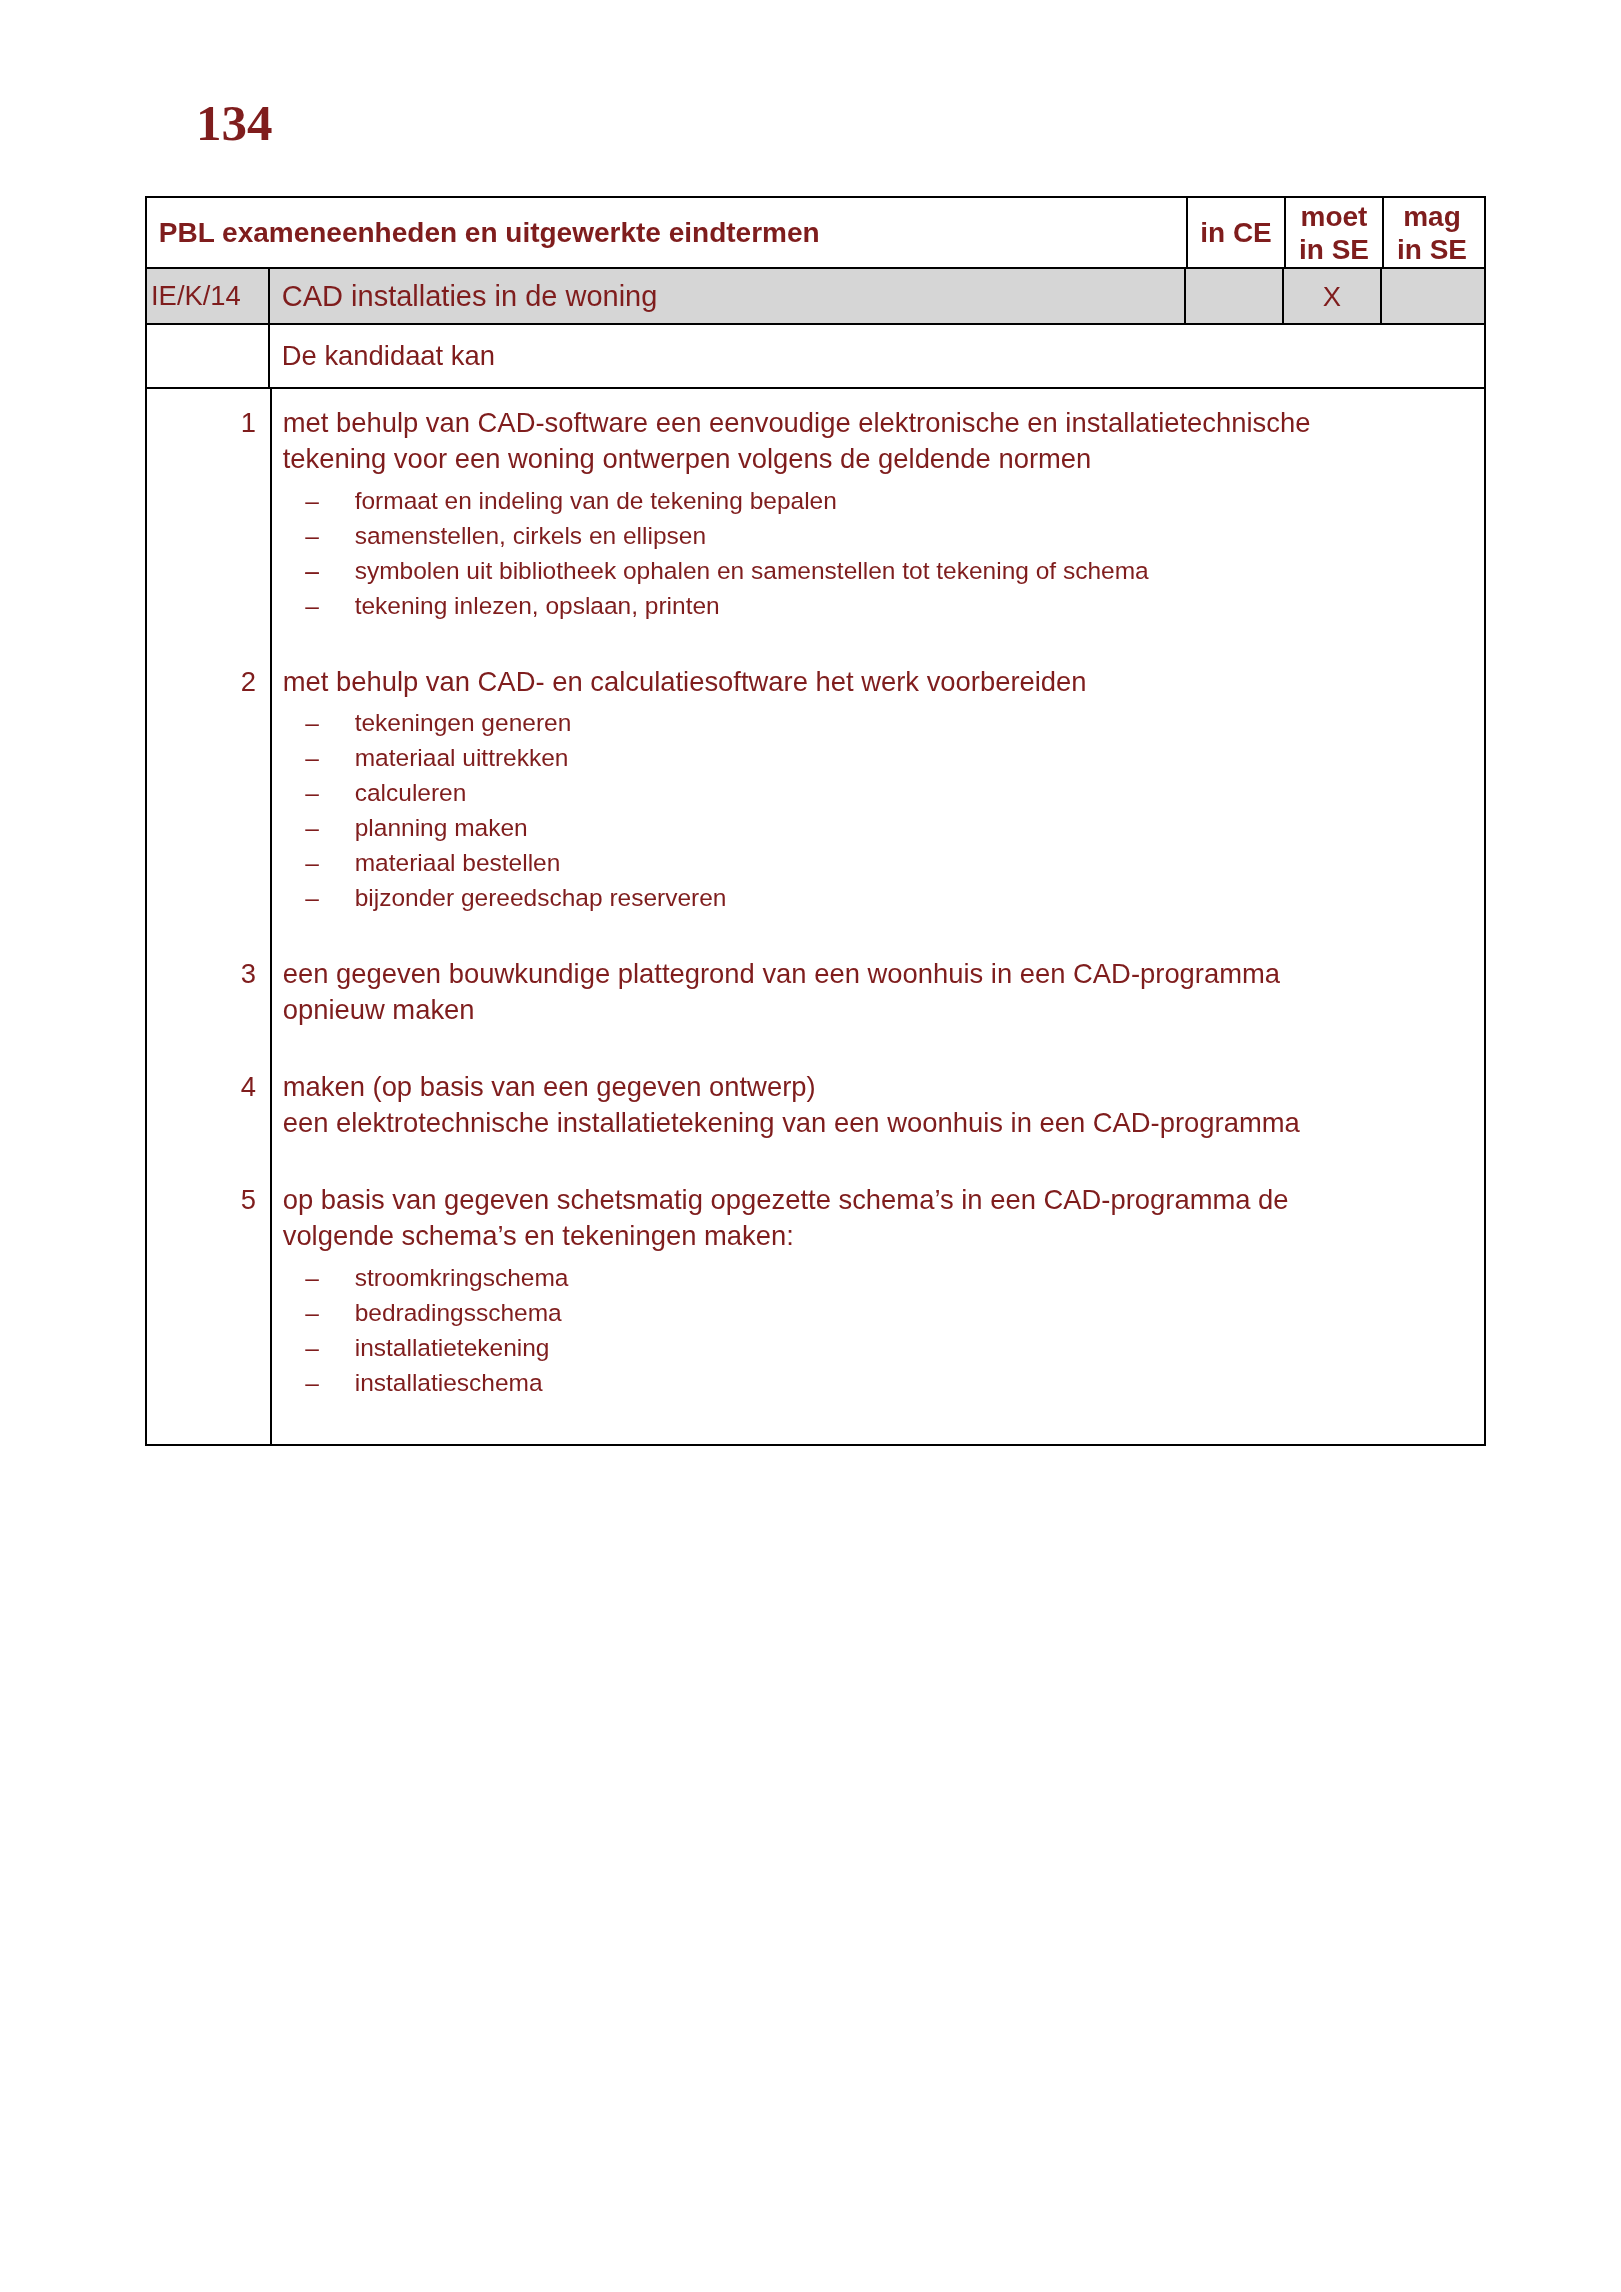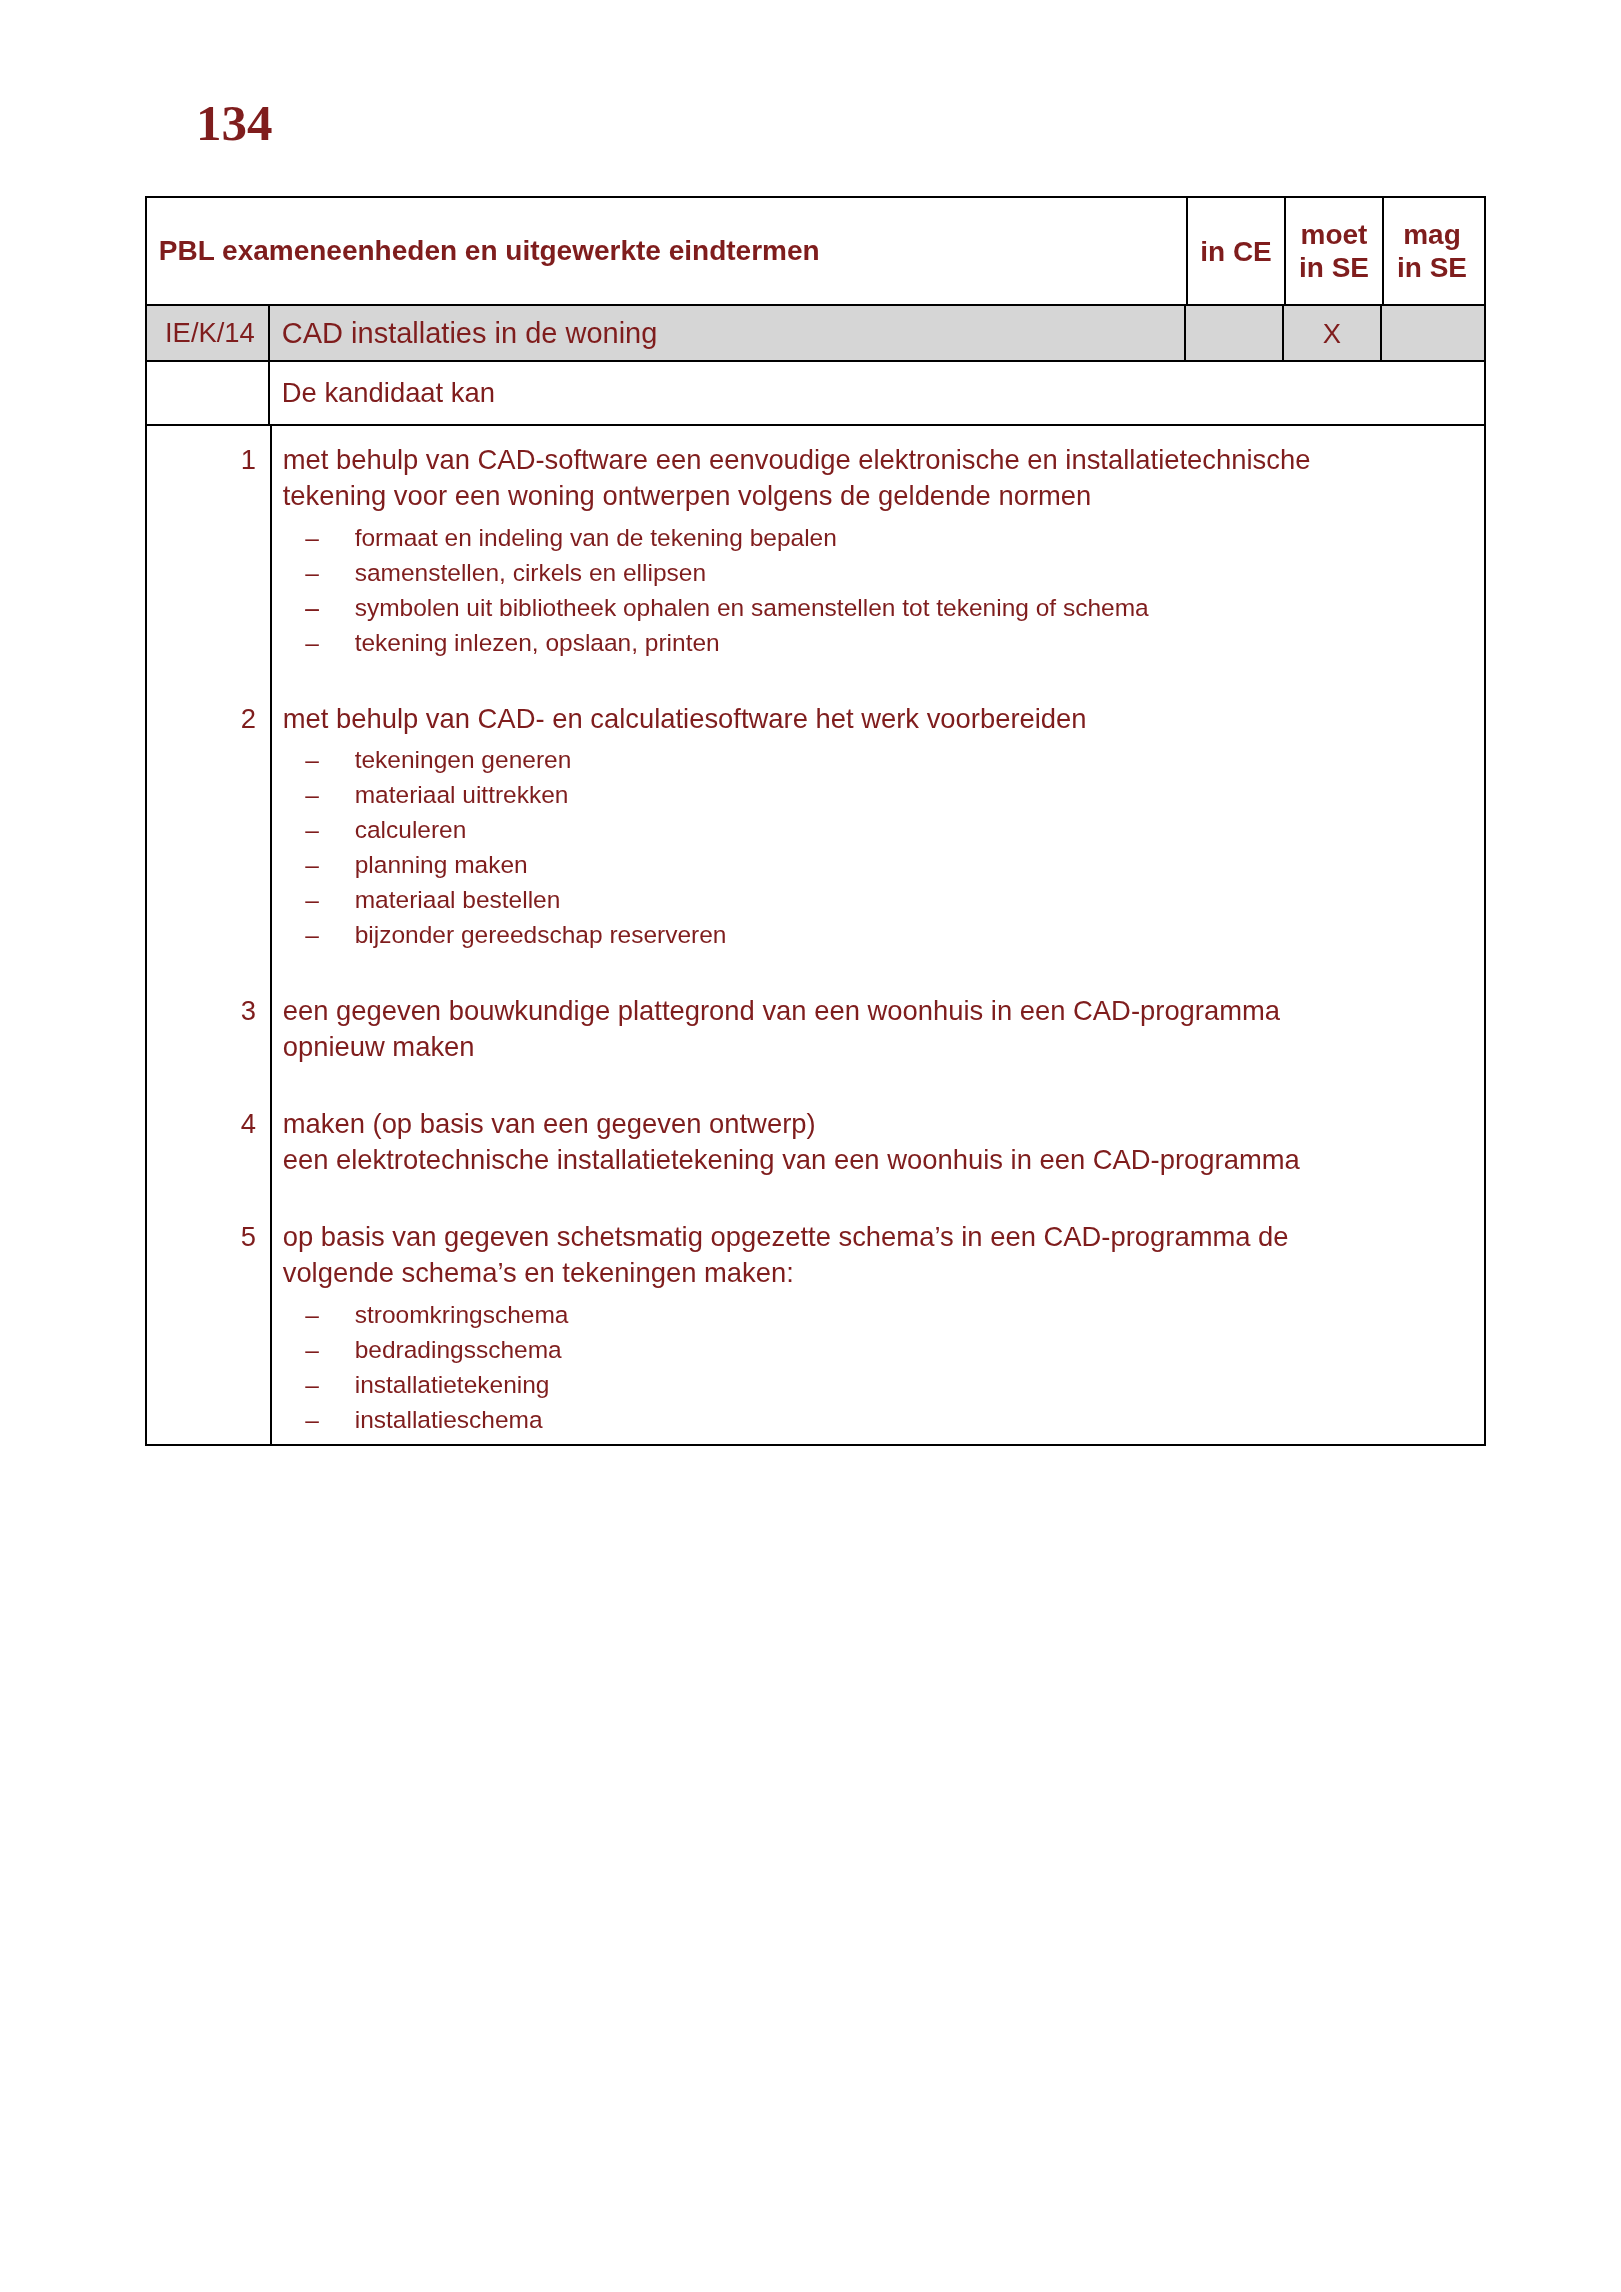--- a/index.html
+++ b/index.html
@@ -25,35 +25,35 @@
     position:absolute; left:145px; top:196px;
     width:1341px; height:1250px;
     border:2.9px solid #000;
     box-sizing:border-box;
     display:flex; flex-direction:column;
   }
   .row { display:flex; box-sizing:border-box; }
   .cell { box-sizing:border-box; }
 
   
-  .row.head { height:108px; border-bottom:2px solid #000; }
+  .row.head { height:71px; border-bottom:2px solid #000; }
   .row.head .desc {
     flex:0 0 1039px; display:flex; align-items:center;
     padding-left:11.8px; font-weight:bold; font-size:28px;
   }
   .colcell {
     flex:0 0 98px; border-left:2px solid #000;
     display:flex; flex-direction:column; align-items:center; justify-content:center;
     font-weight:bold; font-size:28px; line-height:33px; text-align:center;
   }
   
   .row.unit { height:56px; border-bottom:2.9px solid #000; background:#d6d6d6; }
   .row.unit .code {
     flex:0 0 123px; border-right:2px solid #000;
-    display:flex; align-items:center; padding-left:18px;
+    display:flex; align-items:center; padding-left:4px;
     font-size:27.4px;
   }
   .row.unit .title {
     flex:0 0 914px; display:flex; align-items:center;
     padding-left:11.8px; font-size:29px;
   }
   .row.unit .colcell { font-weight:normal; font-size:27.4px; }
 
   
   .row.intro { height:64px; border-bottom:2.9px solid #000; }

